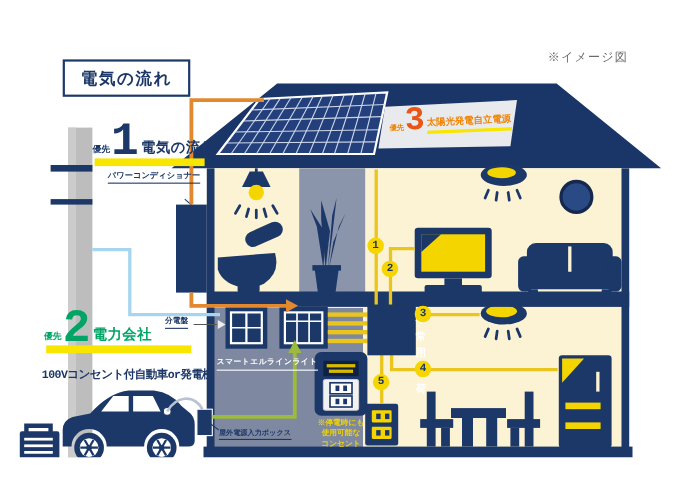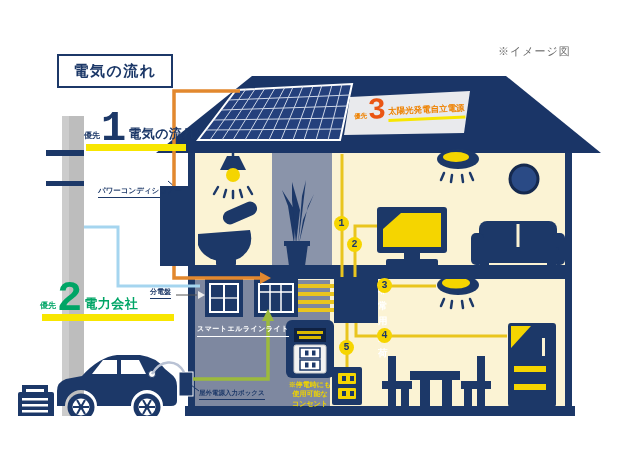--- a/index.html
+++ b/index.html
@@ -19,21 +19,21 @@
   .src .txt{font-size:13px;font-weight:bold;margin:0 0 3px 2px;letter-spacing:0.5px;}
   .hl-bar{position:absolute;background:#f8e600;z-index:1;}
   .src1{left:84px;top:112px;color:#1c3868;}
   .src2{left:40px;top:282px;color:#00a566;}
   .src3{left:354px;top:97px;color:#ea5513;transform:rotate(-2.5deg);}
   .src3 .pfx{font-size:6.5px;color:#ef8200;margin-bottom:3px;}
   .src3 .num{font-size:30px;line-height:25px;}
   .src3 .txt{font-size:8.5px;color:#ef8200;border-bottom:3px solid #f8e600;padding-bottom:1px;
              margin-bottom:1px;letter-spacing:0;}
   .tiny{font-size:7.5px;font-weight:bold;color:#1c3868;border-bottom:1px solid #1c3868;padding-bottom:1px;}
-  .pcond{left:98px;top:186px;}
+  .pcond{left:98px;top:155px;}
   .dboard{left:150px;top:287px;font-size:7px;}
   .smart{left:197px;top:324px;font-size:7px;font-weight:bold;color:#fff;border-bottom:1px solid #fff;
          padding-bottom:2px;letter-spacing:0.5px;}
   .inbox-lbl{left:199px;top:389px;font-size:6.5px;}
   .car-lbl{left:38px;top:334px;font-size:10.5px;font-weight:bold;color:#1c3868;letter-spacing:-0.5px;}
   .em-box{left:334px;top:277px;width:40px;height:46px;background:#1c3868;color:#fff;
           font-size:9.5px;font-weight:bold;text-align:center;line-height:1.65;box-sizing:border-box;
           padding-top:6px;letter-spacing:1px;padding-left:44px;}
   .outlet-note{left:280px;top:381px;width:60px;font-size:7px;font-weight:bold;color:#f0d400;
                text-align:center;line-height:1.35;}
@@ -322,20 +322,21 @@
 <div class="lbl src src3">
   <span class="pfx">優先</span>
   <span class="num">3</span>
   <span class="txt">太陽光発電自立電源</span>
 </div>
 
 <div class="lbl tiny pcond">パワーコンディショナー</div>
 <div class="lbl tiny dboard">分電盤</div>
 <div class="lbl smart">スマートエルラインライト</div>
 <div class="lbl tiny inbox-lbl">屋外電源入力ボックス</div>
+<div class="lbl car-lbl">100Vコンセント付自動車or発電機</div>
 
 <div class="lbl em-box">
   <div>非常用</div>
   <div>負 荷</div>
 </div>
 
 <div class="lbl outlet-note">
   <div>※停電時にも</div>
   <div>使用可能な</div>
   <div>コンセント</div>

